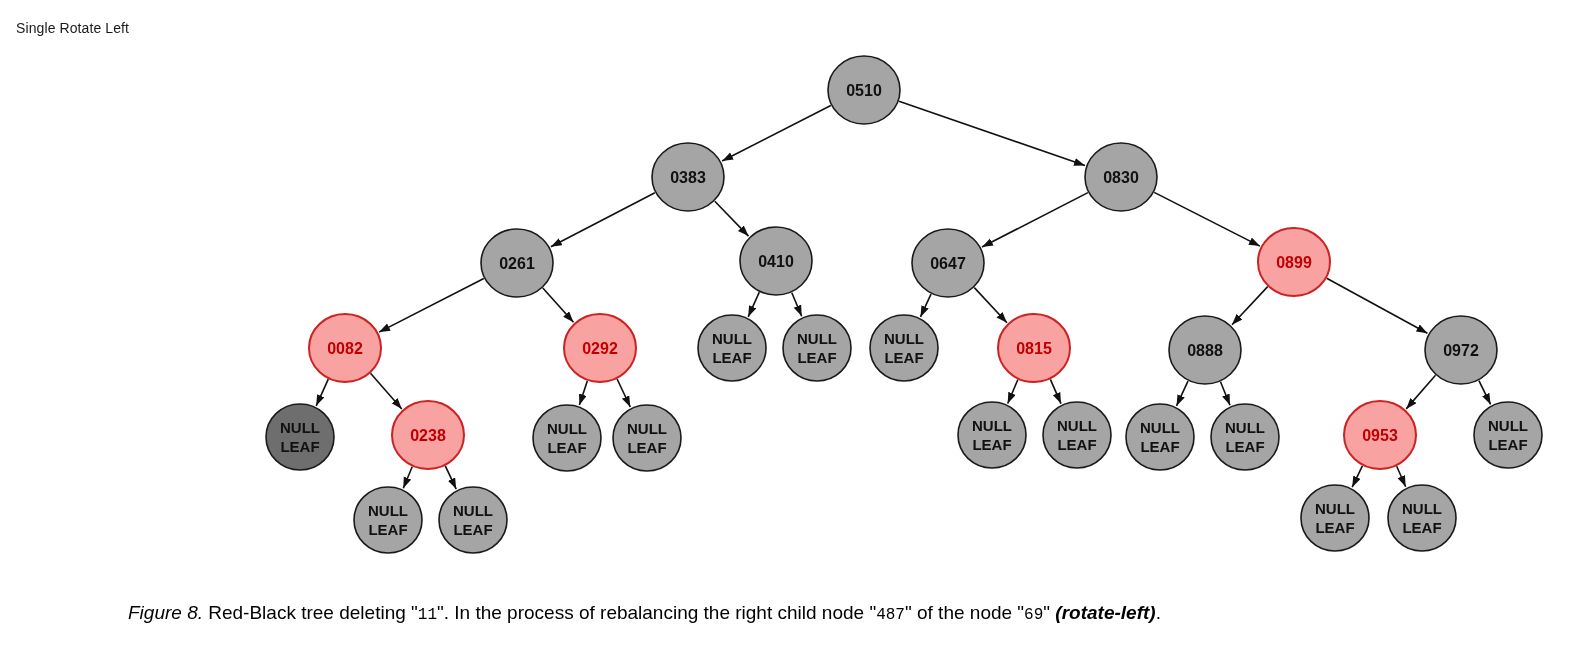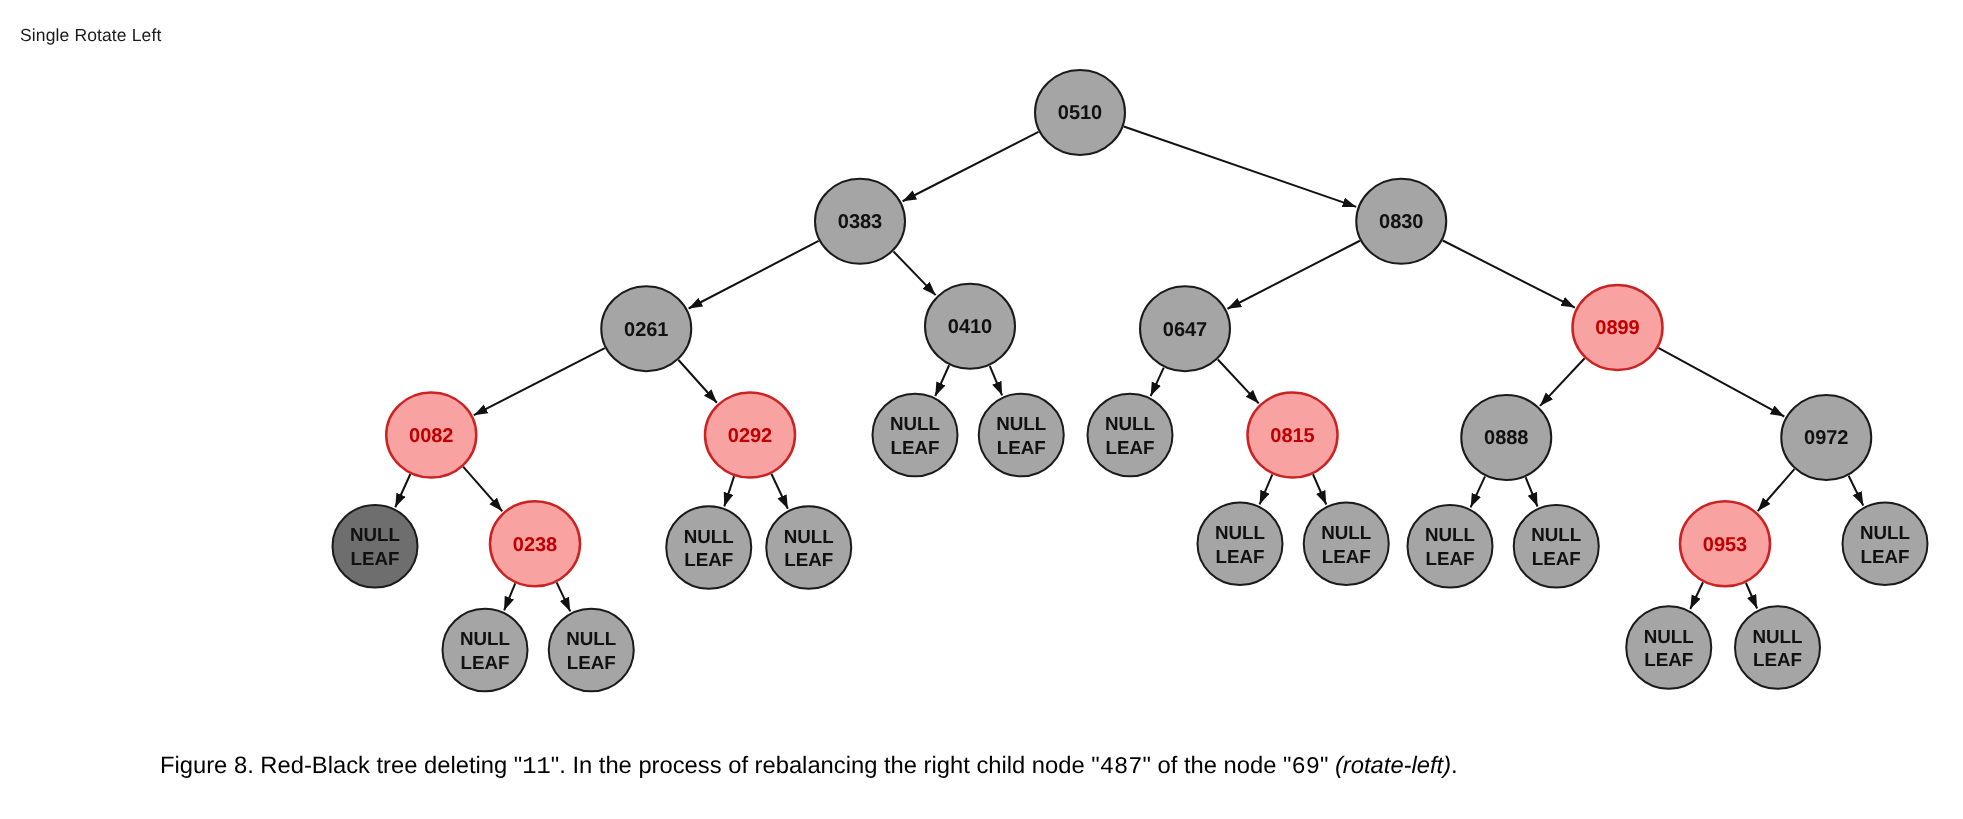--- a/index.html
+++ b/index.html
@@ -15,23 +15,23 @@
   .node-label{
     font-family:"Liberation Sans",sans-serif;font-weight:bold;font-size:16px;
   }
   .nil-label{
     font-family:"Liberation Sans",sans-serif;font-weight:bold;font-size:15px;
   }
   .caption{
     position:absolute;left:128px;top:602px;font-size:19px;color:#000000;
     white-space:nowrap;
   }
-  .cap-italic{}
-  .cap-code{font-family:"Liberation Mono",monospace;font-size:19px;}
-  .cap-bold-italic{font-style:italic;font-weight:normal;}
+  .cap-italic{font-style:italic;}
+  .cap-code{font-family:"Liberation Mono",monospace;font-size:16px;}
+  .cap-bold-italic{font-style:italic;font-weight:bold;}
 </style>
 </head>
 <body>
 
 <div class="stage">
 
   <div class="diagram-title">Single Rotate Left</div>
 
   <svg id="tree-svg" class="tree-svg" width="1570" height="655" viewBox="0 0 1570 655">
     <defs>

